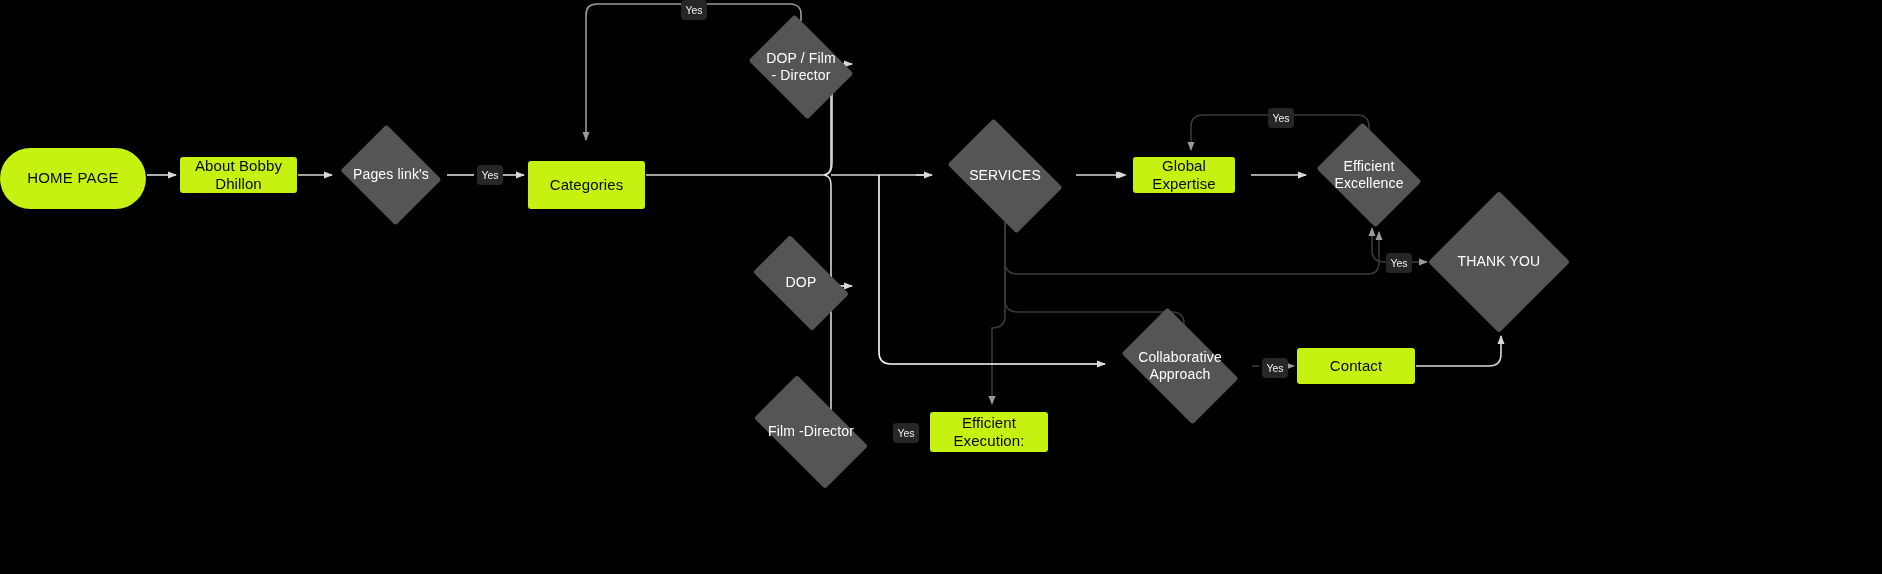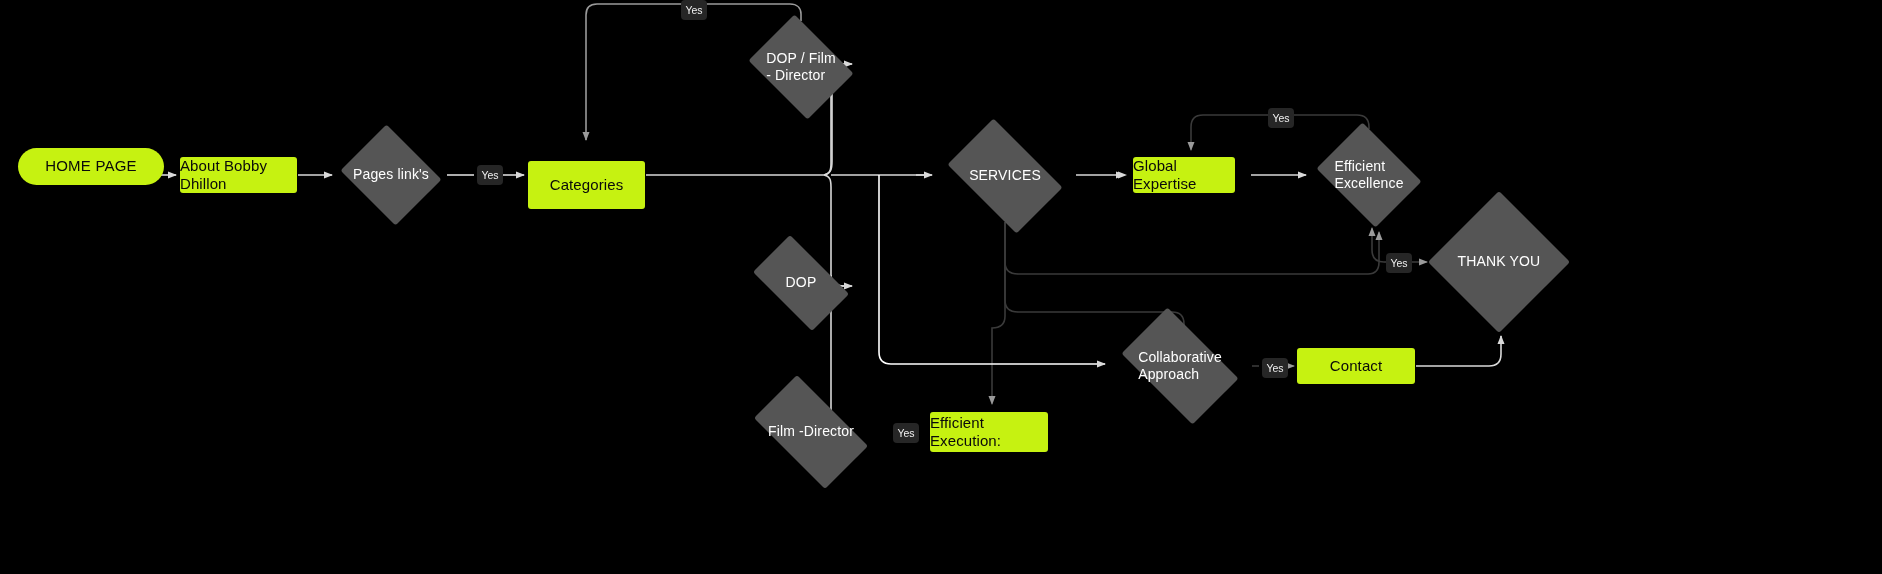--- a/index.html
+++ b/index.html
@@ -7,20 +7,21 @@
     position:relative;
     width:1882px;height:574px;
     background:#000000;
     overflow:hidden;
     font-family:"Liberation Sans", sans-serif;
   }
   #edges{position:absolute;left:0;top:0;width:1882px;height:574px;}
   .node{
     position:absolute;
     display:flex;align-items:center;justify-content:center;
+    text-align:center;
     box-sizing:border-box;
     line-height:1.22;
     white-space:pre-line;
   }
   
   .node.pill{
     background:#c6f211;color:#0a0a0a;
     border-radius:34px;
     font-size:15px;letter-spacing:.2px;
   }
@@ -178,21 +179,21 @@
 
     <g fill="none" stroke="#d9d9d9" stroke-width="1.6">
       <path d="M1416,366 L1489,366 C1497,366 1501,362 1501,354 L1501,336" marker-end="url(#ah)"></path>
     </g>
 
     <g fill="none" stroke="#ffffff" stroke-width="1.6">
       <path d="M879,175 L879,352 C879,360 883,364 891,364 L1105,364" marker-end="url(#ah)"></path>
     </g>
   </svg>
 
-  <div class="node pill" style="left:18px;top:148px;width:146px;height:37px;">
+  <div class="node pill" style="left:0px;top:148px;width:146px;height:61px;">
     <span>HOME PAGE</span>
   </div>
 
   <div class="node rect" style="left:180px;top:157px;width:117px;height:36px;">
     <span>About Bobby Dhillon</span>
   </div>
 
   <div class="node diamond" style="left:336px;top:129px;width:110px;height:92px;">
     <span class="dshape"></span>
     <span class="dtext">Pages link's</span>

